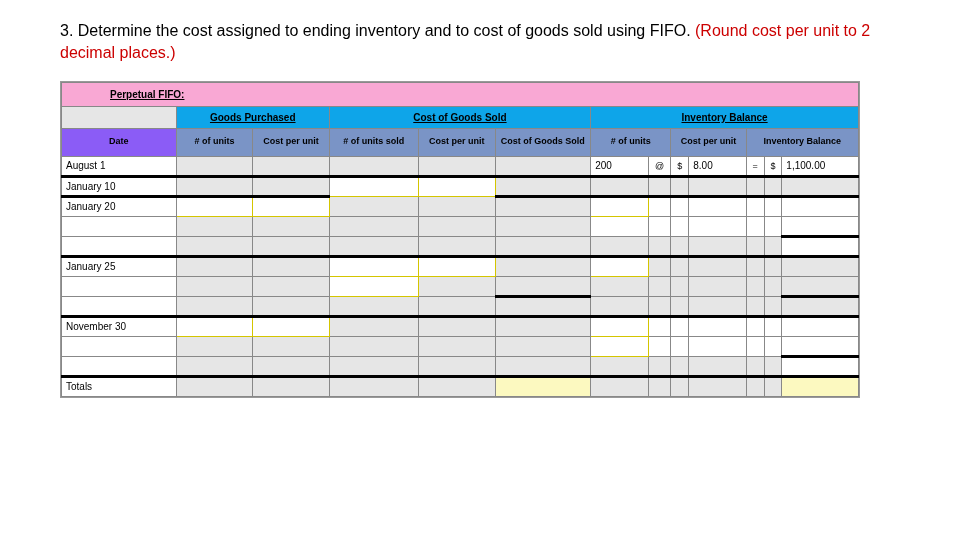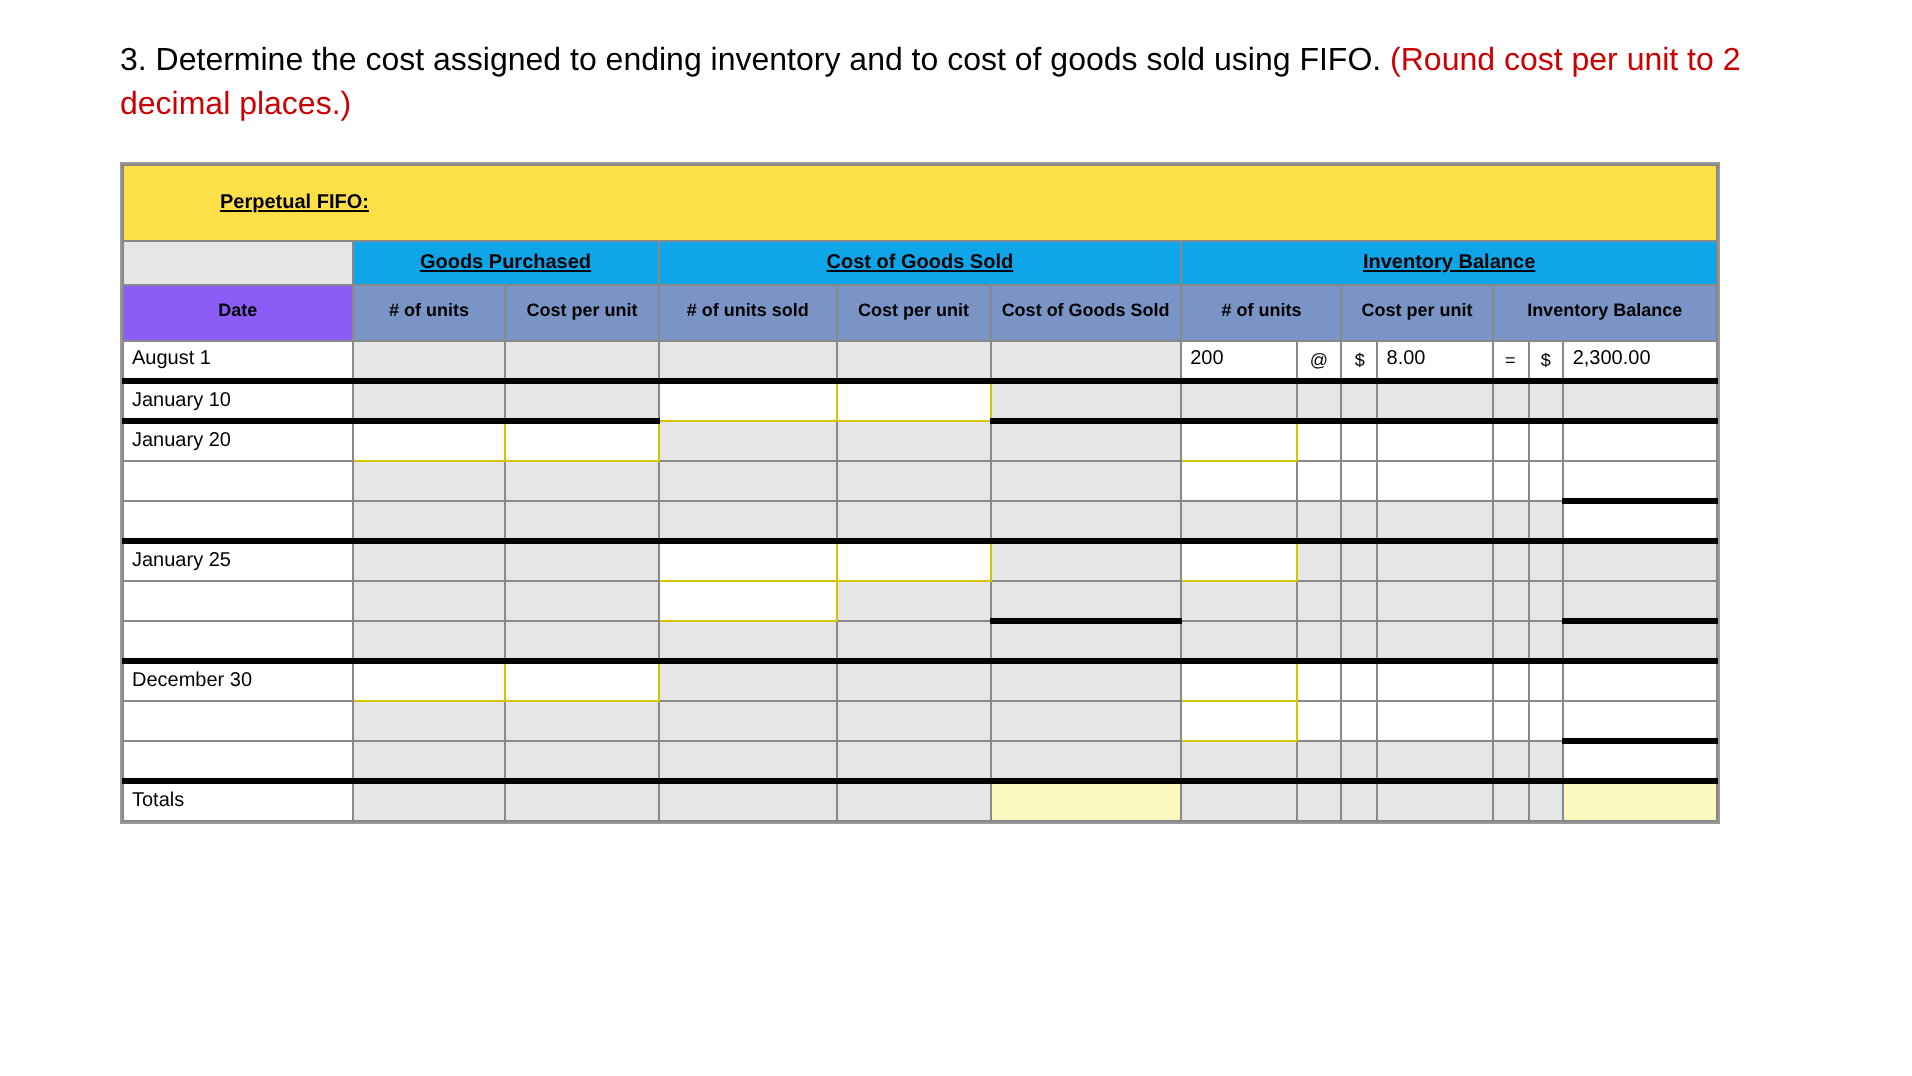--- a/index.html
+++ b/index.html
@@ -31,23 +31,23 @@
     border: 1px solid #888;
     padding: 3px 4px;
     font-size: 10px;
     height: 20px;
     vertical-align: middle;
     overflow: hidden;
   }
   .title-row td {
     font-weight: bold;
     text-decoration: underline;
-    background: #fde047;
+    background: #f9a8d4;
     border: 1px solid #888;
-    height: 38px;
+    height: 24px;
     padding-left: 48px;
   }
   .group-header td, .group-header th {
     background: #0ea5e9;
     font-weight: bold;
     text-align: center;
     text-decoration: underline;
     height: 22px;
   }
   .group-header .blank-head {
@@ -139,21 +139,21 @@
     <td class="gray"></td>
     <td class="gray"></td>
     <td class="gray"></td>
     <td class="gray"></td>
     <td class="r">200</td>
     <td class="c small">@</td>
     <td class="c small">$</td>
     <td class="r">8.00</td>
     <td class="c small">=</td>
     <td class="c small">$</td>
-    <td class="r">2,300.00</td>
+    <td class="r">1,100.00</td>
   </tr>
 
   <tr class="gray thick-bottom">
     <td class="white">January 10</td>
     <td></td>
     <td></td>
     <td class="yellow-box"></td>
     <td class="yellow-box"></td>
     <td></td>
     <td></td>
@@ -255,21 +255,21 @@
     <td></td>
     <td></td>
     <td></td>
     <td></td>
     <td></td>
     <td></td>
     <td></td>
   </tr>
 
   <tr class="white">
-    <td>December 30</td>
+    <td>November 30</td>
     <td class="yellow-box"></td>
     <td class="yellow-box"></td>
     <td class="gray"></td>
     <td class="gray"></td>
     <td class="gray"></td>
     <td class="yellow-box"></td>
     <td></td>
     <td></td>
     <td></td>
     <td></td>

